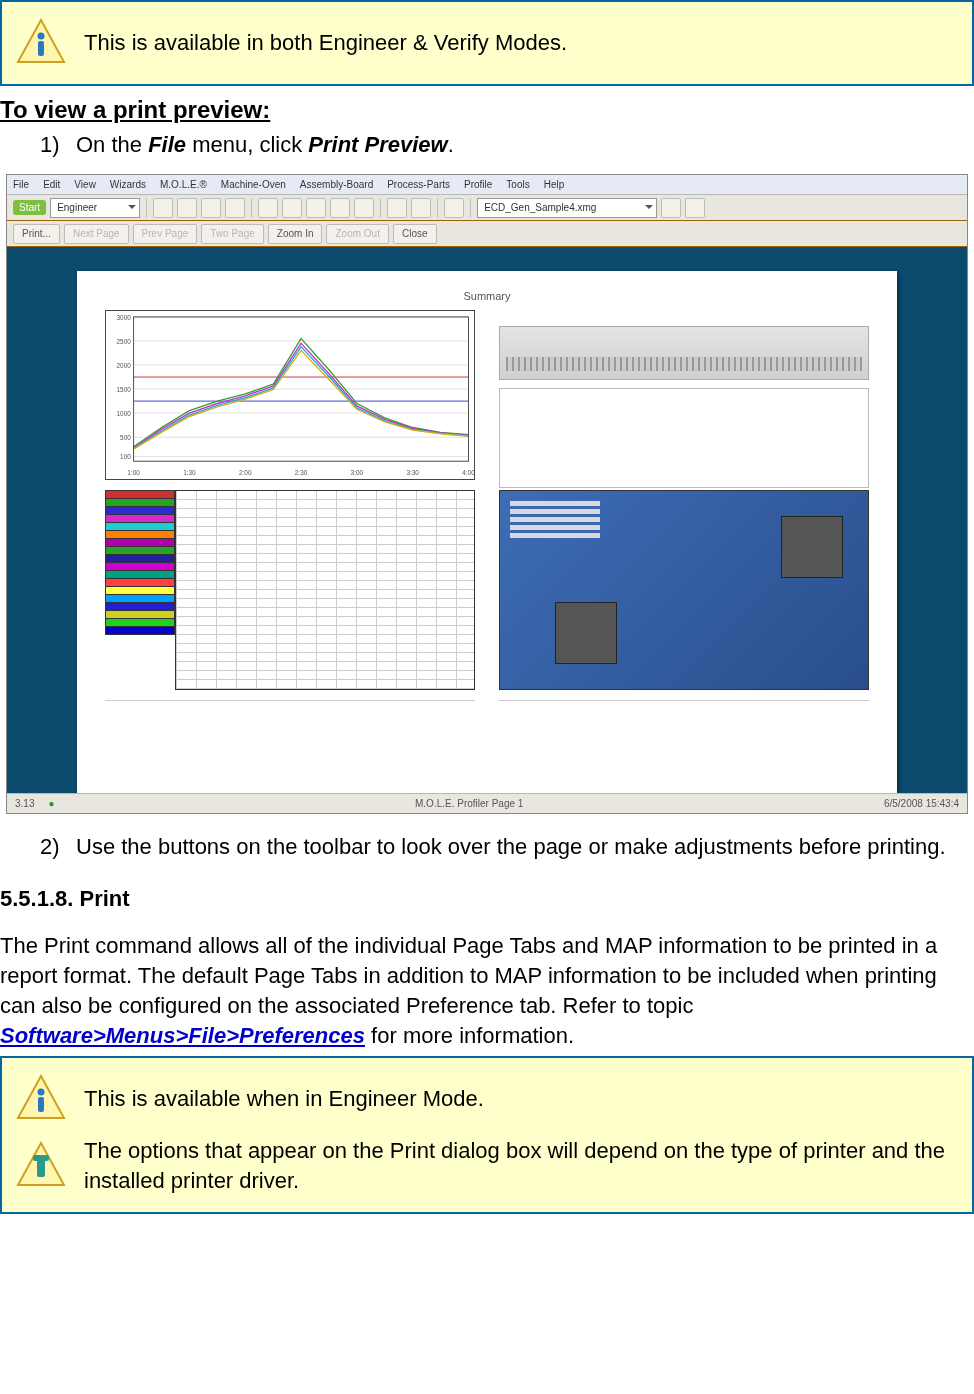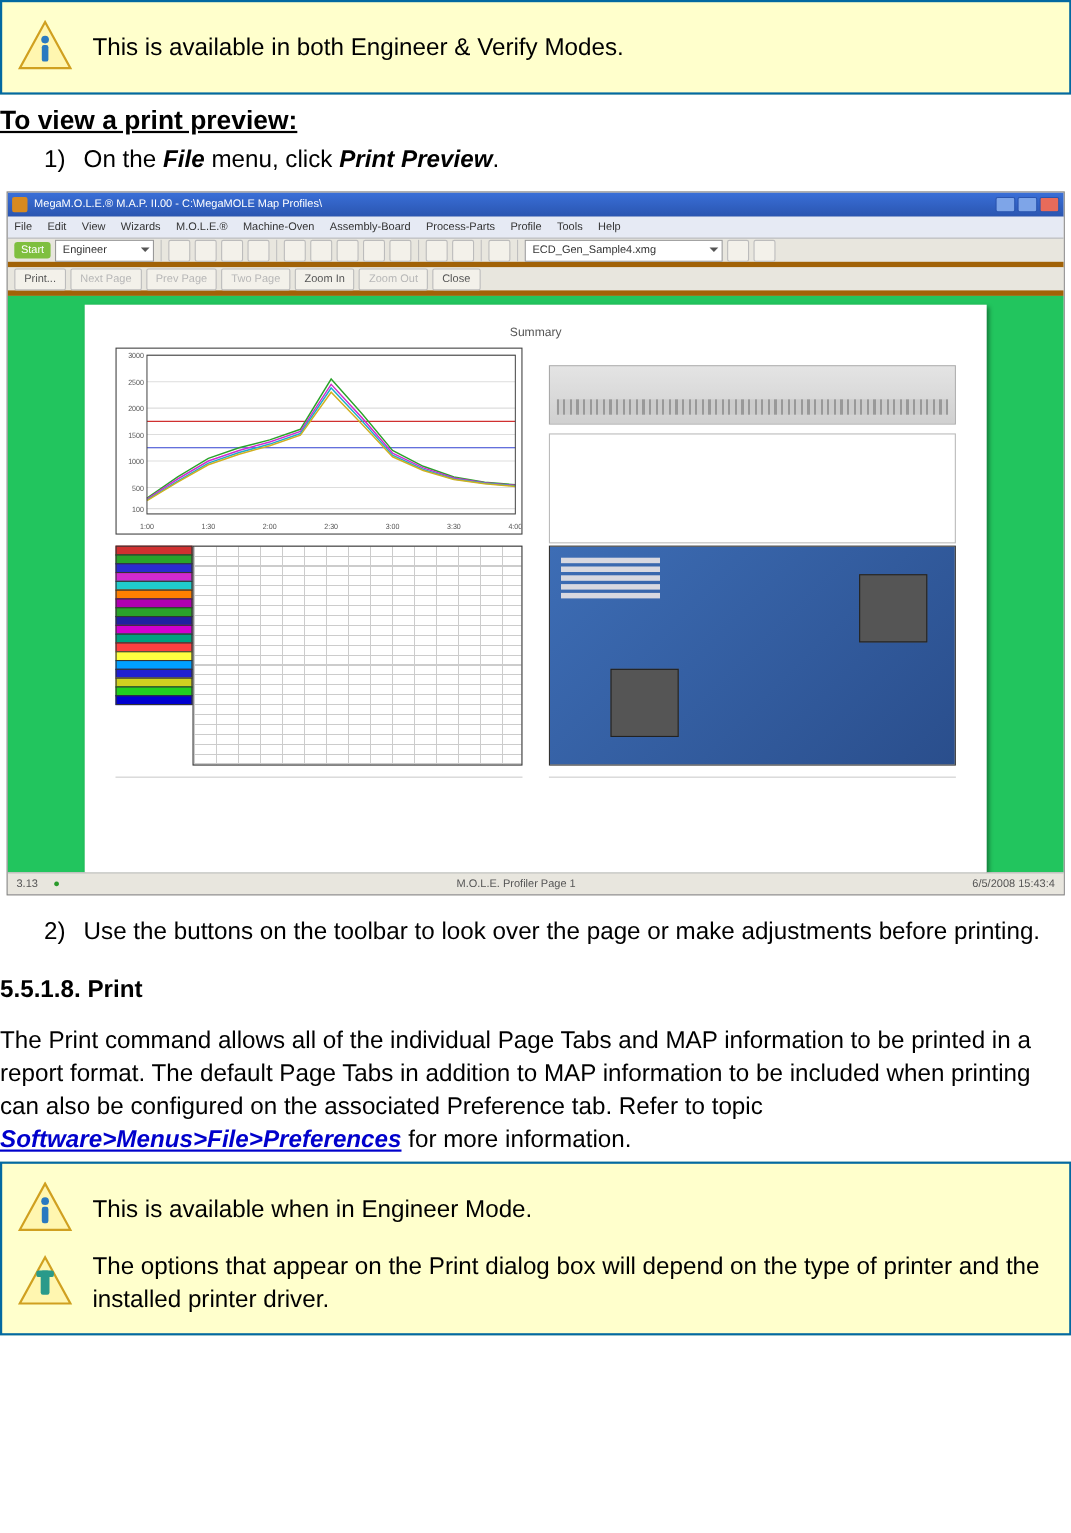--- a/index.html
+++ b/index.html
@@ -115,21 +115,21 @@
     padding: 0 6px;
     color: #333;
     filter: blur(0.5px);
   }
 
   .toolbar1, .toolbar2 {
     display: flex;
     align-items: center;
     gap: 4px;
     background: #e8e6de;
-    border-bottom: 5px solid #a16207;
+    border-bottom: 1px solid #a16207;
     height: 26px;
     padding: 0 6px;
   }
   .pill {
     background: #7fbf3f;
     color: #fff;
     border-radius: 3px;
     padding: 1px 6px;
     font-size: 10px;
   }
@@ -166,25 +166,25 @@
     display: flex;
     align-items: center;
     color: #555;
     font-size: 10px;
   }
   .tbtn.dim { color: #b7b7b7; }
   .sep { width:1px; height:20px; background:#c0c0c0; margin:0 2px; }
 
   .preview-area {
     flex: 1;
-    background: #22c55e;
+    background: #0c4a6e;
     display: flex;
     justify-content: center;
     align-items: flex-start;
-    padding: 8px 0;
+    padding: 24px 0;
     overflow: hidden;
   }
   .page {
     width: 820px;
     height: 540px;
     background: #fff;
     box-shadow: 2px 2px 4px rgba(0,0,0,0.4);
     padding: 18px 28px;
     position: relative;
   }
@@ -294,30 +294,20 @@
 <div class="heading-underline">To view a print preview:</div>
 
 <ol class="steps">
   <li>
     <span>On the </span><span class="bi">File</span><span> menu, click </span><span class="bi">Print Preview</span><span>.</span>
   </li>
 </ol>
 
 <div class="app-frame">
 
-  <div class="titlebar">
-    <span class="ticon"></span>
-    <span>MegaM.O.L.E.® M.A.P. II.00 - C:\MegaMOLE Map Profiles\</span>
-    <span class="spacer"></span>
-    <div class="winbtns">
-      <span class="winbtn"></span>
-      <span class="winbtn"></span>
-      <span class="winbtn close"></span>
-    </div>
-  </div>
 
   <div class="menubar">
     <span>File</span>
     <span>Edit</span>
     <span>View</span>
     <span>Wizards</span>
     <span>M.O.L.E.®</span>
     <span>Machine-Oven</span>
     <span>Assembly-Board</span>
     <span>Process-Parts</span>

